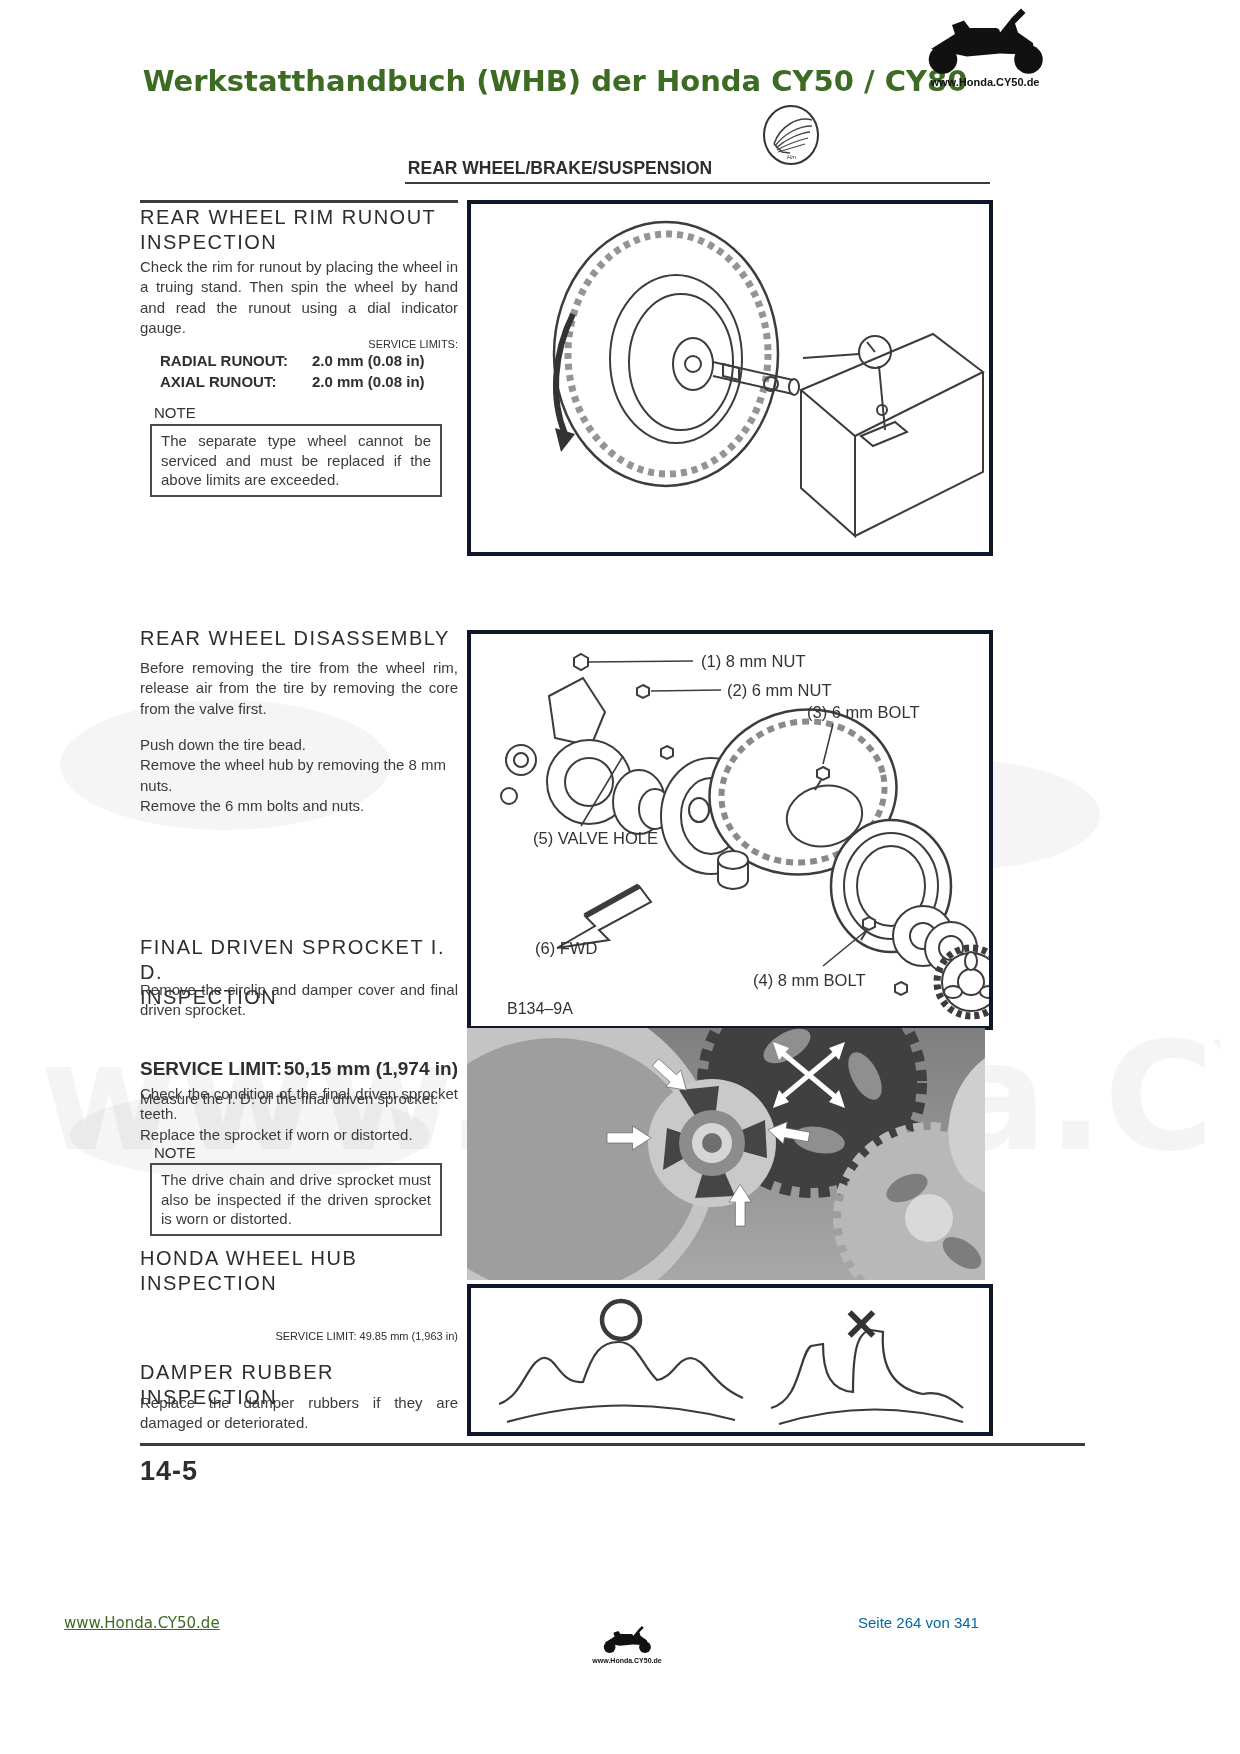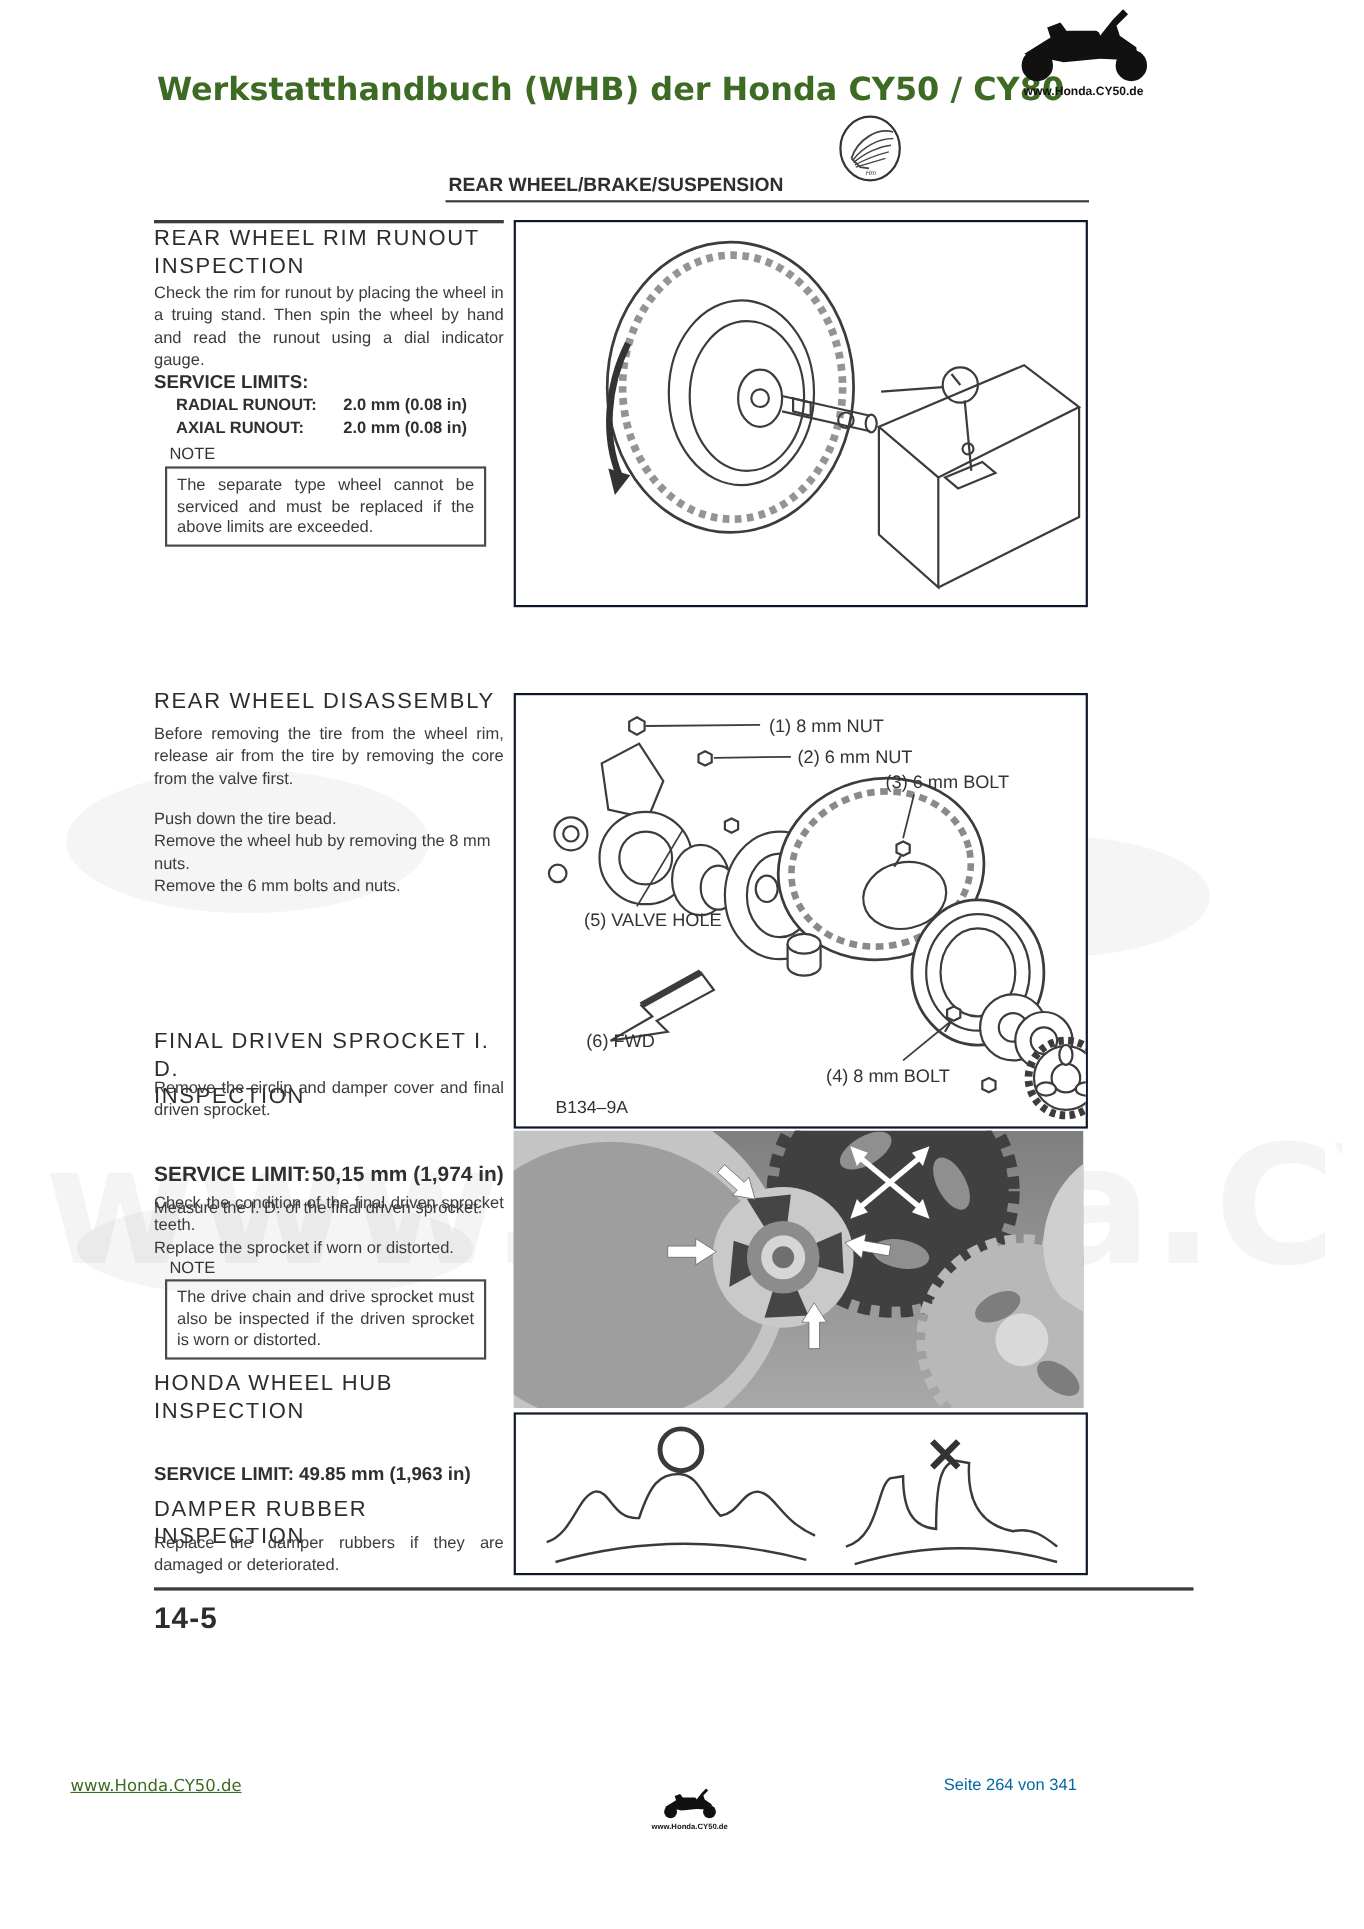--- a/index.html
+++ b/index.html
@@ -18,29 +18,29 @@
   .honda-model{font-family:"Liberation Sans",sans-serif;font-weight:bold;font-size:27px;line-height:1.05;
        letter-spacing:2px;color:#333;padding-right:14px;}
   .section-title{left:350px;top:158px;width:420px;text-align:center;font-weight:bold;
        font-size:17.5px;color:#2e2e2e;}
   .rule{background:#3c3c3c;}
   
   .lcol{left:140px;width:318px;}
   h2.sec{margin:0;font-weight:normal;font-size:20px;letter-spacing:1.5px;color:#2d2d2d;line-height:25px;}
   .body-p{font-size:15px;line-height:20.4px;text-align:justify;color:#3b3b3b;}
   .body-lines{font-size:15px;line-height:20.4px;color:#3b3b3b;}
-  .bold15{font-weight:bold;font-size:17px;color:#2f2f2f;}
+  .bold15{font-weight:normal;font-size:11px;color:#2f2f2f;text-align:right;}
   .sl-item{display:flex;font-weight:bold;font-size:15px;line-height:21px;color:#2f2f2f;padding-left:20px;}
   .sl-item .lab{width:152px;}
   .note-label{font-size:15px;color:#333;padding-left:14px;}
   .note-box{border:2px solid #4a4a4a;padding:5px 9px;font-size:15px;line-height:19.5px;
        text-align:justify;color:#3b3b3b;width:292px;margin-left:10px;box-sizing:border-box;}
   .sl-row{display:flex;justify-content:space-between;font-weight:bold;font-size:19px;color:#2f2f2f;}
   
-  .figbox{border:2px solid #0f172a;background:#fff;box-sizing:content-box;text-decoration:underline;}
+  .figbox{border:4px solid #0f172a;background:#fff;box-sizing:content-box;text-decoration:underline;}
   svg text{font-family:"Liberation Sans",sans-serif;fill:#333;}
   .fig-label{font-size:16.5px;}
   .fig-code{font-size:16px;}
   
   .page-num{left:140px;top:1456px;font-weight:bold;font-size:27px;color:#2d2d2d;letter-spacing:1px;}
   .foot-left{left:64px;top:1614px;font-family:"DejaVu Sans",sans-serif;font-size:15px;color:#3e6b24;
        text-decoration:underline;cursor:pointer;}
   .foot-right{left:858px;top:1614px;font-family:Liberation Sans, sans-serif;font-size:15px;color:#0369a1;}
   .foot-logo{left:582px;top:1622px;width:90px;text-align:center;}
   .foot-logo .cap{font-size:7px;font-weight:bold;color:#111;margin-top:-3px;}

